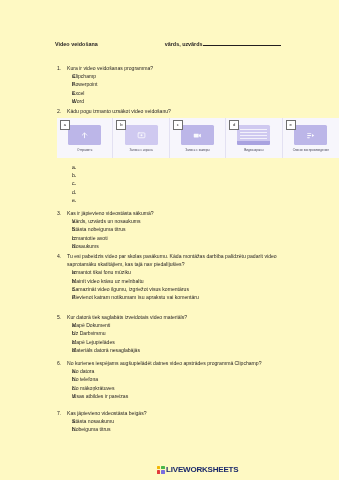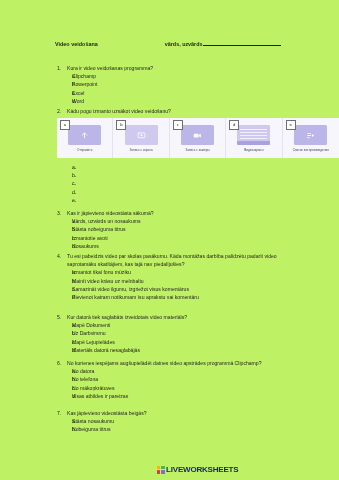--- a/index.html
+++ b/index.html
@@ -13,21 +13,21 @@
     overflow: hidden;
     font-family: "Liberation Sans", sans-serif;
     color: #231f20;
     position: relative;
   }
   .page {
     position: absolute;
     left: 0; top: 0;
     width: 339px;
     height: 480px;
-    background: #bef264;
+    background: #fef9c3;
     box-sizing: border-box;
   }
   
   .header {
     position: absolute;
     left: 55px;
     top: 40px;
     width: 230px;
     display: flex;
     align-items: baseline;

